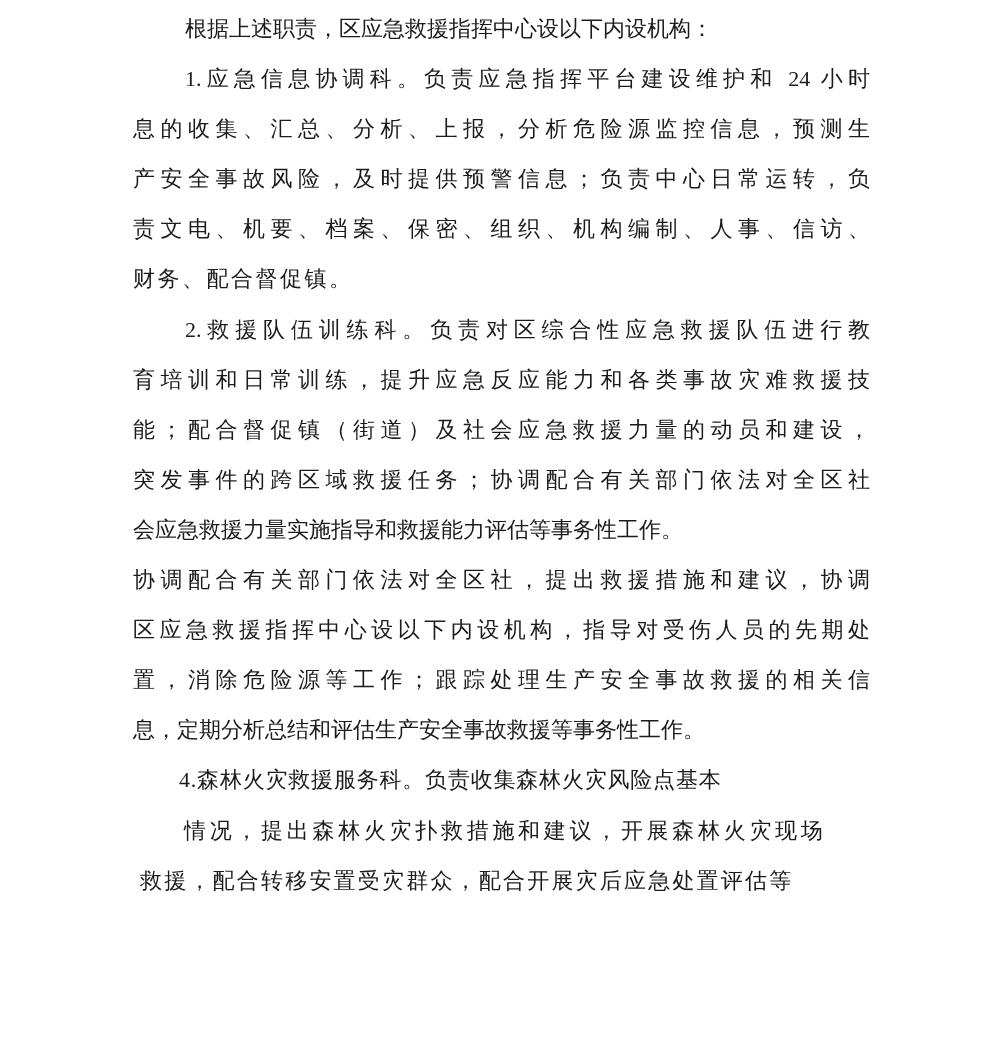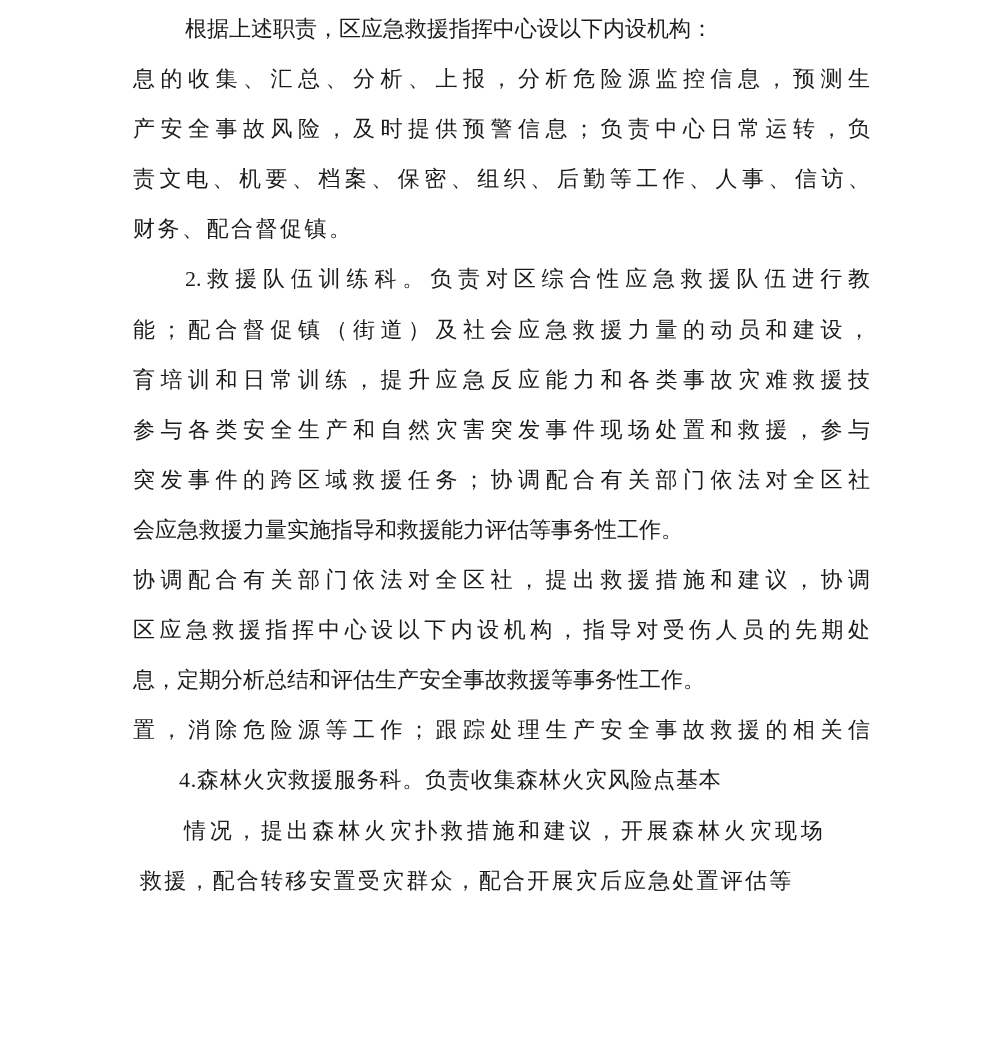--- a/index.html
+++ b/index.html
@@ -42,31 +42,31 @@
   .p4-first { text-indent: 46px; letter-spacing: 0.8px; width: 780px; }
   .p4-mid   { text-indent: 51px; letter-spacing: 3.7px; width: 780px; }
   .p4-last  { text-indent: 7px;  letter-spacing: 2.2px; width: 780px; }
 </style>
 </head>
 <body>
 
 <div class="page">
   <div class="textblock">
     <div class="line indent">根据上述职责，区应急救援指挥中心设以下内设机构：</div>
+    <div class="line indent fill">1.应急信息协调科。负责应急指挥平台建设维护和 24 小时</div>
     <div class="line fill">息的收集、汇总、分析、上报，分析危险源监控信息，预测生</div>
     <div class="line fill">产安全事故风险，及时提供预警信息；负责中心日常运转，负</div>
-    <div class="line fill">责文电、机要、档案、保密、组织、后勤等工作、人事、信访、</div>
+    <div class="line fill">责文电、机要、档案、保密、组织、机构编制、人事、信访、</div>
     <div class="line spread-sm">财务、配合督促镇。</div>
     <div class="line indent fill">2.救援队伍训练科。负责对区综合性应急救援队伍进行教</div>
+    <div class="line fill">育培训和日常训练，提升应急反应能力和各类事故灾难救援技</div>
     <div class="line fill">能；配合督促镇（街道）及社会应急救援力量的动员和建设，</div>
-    <div class="line fill">育培训和日常训练，提升应急反应能力和各类事故灾难救援技</div>
-    <div class="line fill">参与各类安全生产和自然灾害突发事件现场处置和救援，参与</div>
     <div class="line fill">突发事件的跨区域救援任务；协调配合有关部门依法对全区社</div>
     <div class="line">会应急救援力量实施指导和救援能力评估等事务性工作。</div>
     <div class="line fill">协调配合有关部门依法对全区社，提出救援措施和建议，协调</div>
     <div class="line fill">区应急救援指挥中心设以下内设机构，指导对受伤人员的先期处</div>
+    <div class="line fill">置，消除危险源等工作；跟踪处理生产安全事故救援的相关信</div>
     <div class="line">息，定期分析总结和评估生产安全事故救援等事务性工作。</div>
-    <div class="line fill">置，消除危险源等工作；跟踪处理生产安全事故救援的相关信</div>
     <div class="line p4-first">4.森林火灾救援服务科。负责收集森林火灾风险点基本</div>
     <div class="line p4-mid">情况，提出森林火灾扑救措施和建议，开展森林火灾现场</div>
     <div class="line p4-last">救援，配合转移安置受灾群众，配合开展灾后应急处置评估等</div>
   </div>
 </div>
 
 </body></html>

